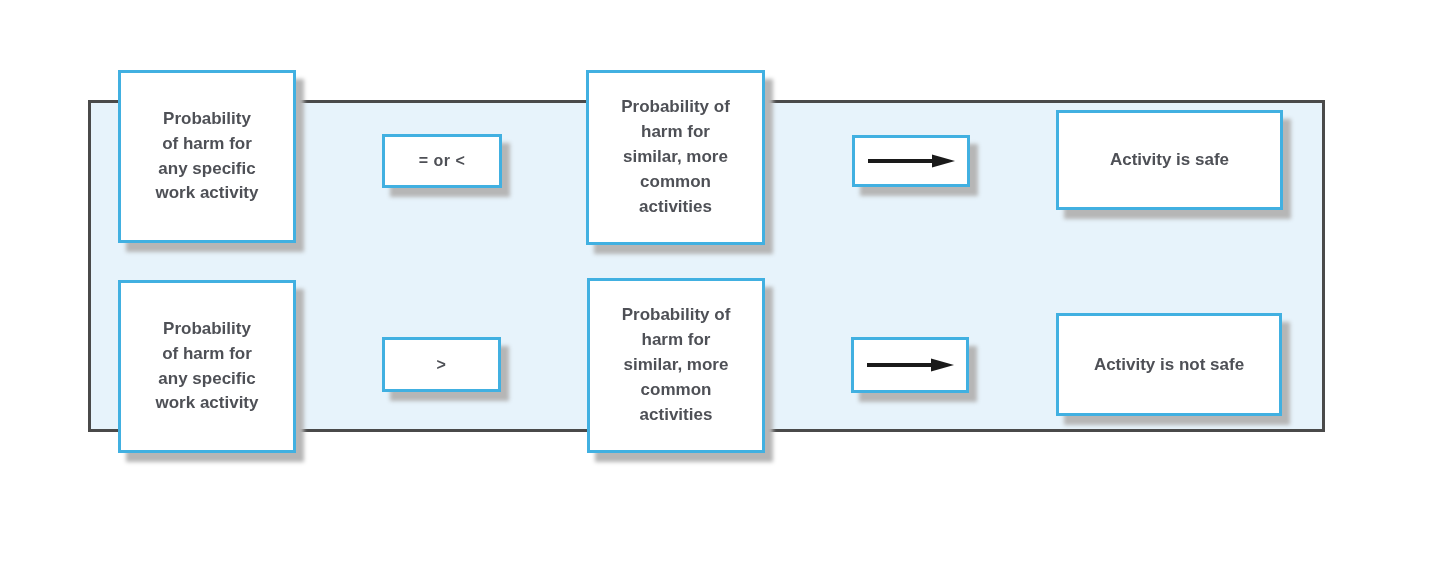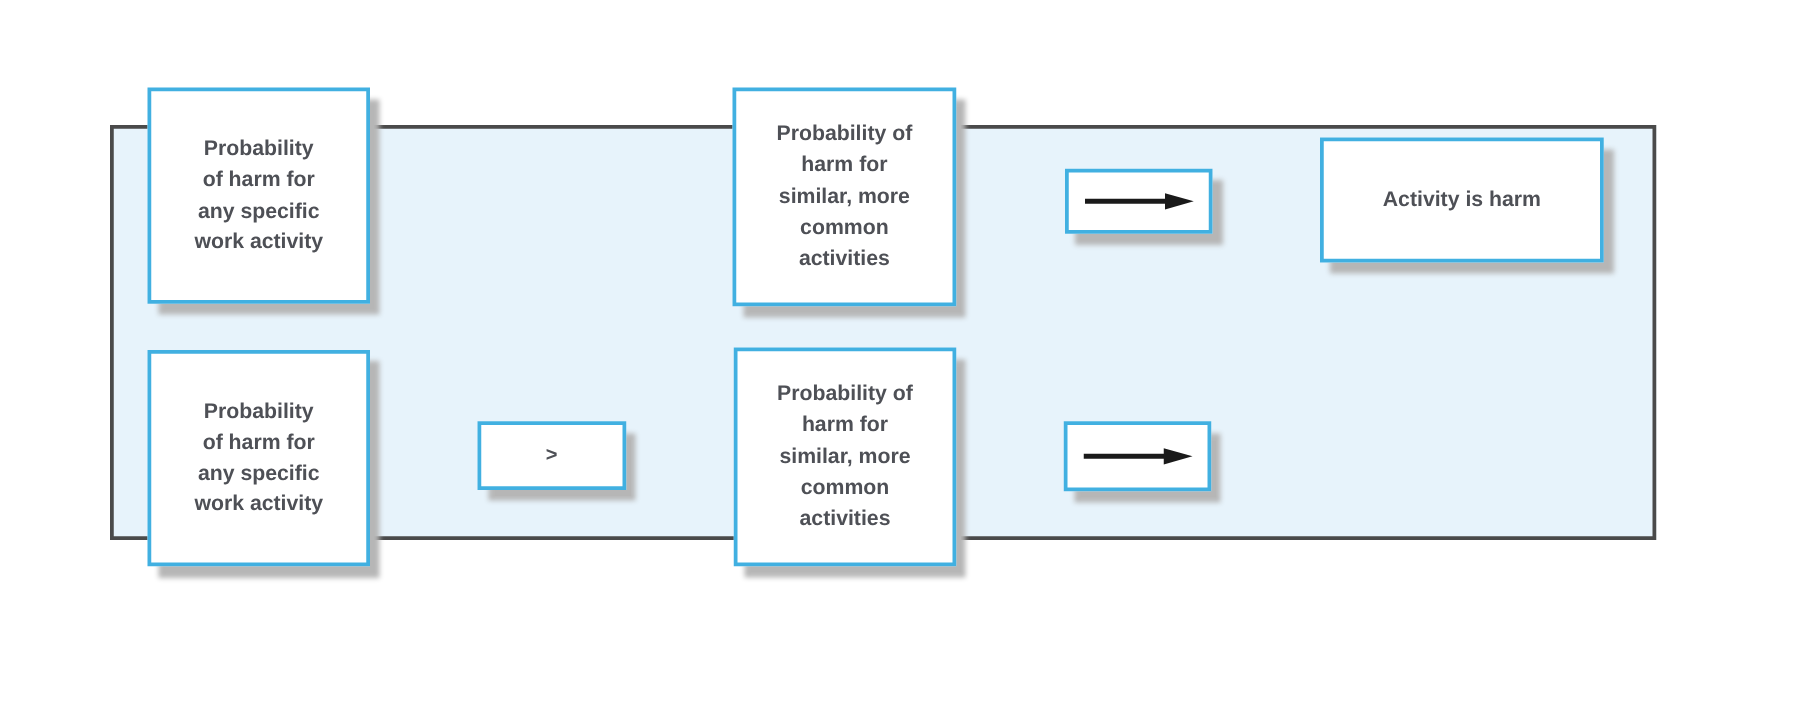--- a/index.html
+++ b/index.html
@@ -63,36 +63,39 @@
 <body>
 
 <div class="canvas">
 
   <div class="band"></div>
 
   <div class="box text-box" style="left:118px; top:70px; width:178px; height:173px;">
     <span>Probability of harm for any specific work activity</span>
   </div>
 
+  <div class="box op-box" style="left:382px; top:134px; width:120px; height:54px;">
+    <span>= or &lt;</span>
+  </div>
 
   <div class="box text-box narrow-pad" style="left:586px; top:70px; width:179px; height:175px;">
     <span>Probability of harm for similar, more common activities</span>
   </div>
 
   <div class="box arrow-box" style="left:852px; top:135px; width:118px; height:52px;">
     <span>
       <svg width="90" height="16" viewBox="0 0 90 16">
         <line x1="2" y1="8" x2="70" y2="8" stroke="#1a1a1a" stroke-width="4"></line>
         <polygon points="66,1.5 89,8 66,14.5" fill="#1a1a1a"></polygon>
       </svg>
     </span>
   </div>
 
   <div class="box result-box" style="left:1056px; top:110px; width:227px; height:100px;">
-    <span>Activity is harm</span>
+    <span>Activity is safe</span>
   </div>
 
   <div class="box text-box" style="left:118px; top:280px; width:178px; height:173px;">
     <span>Probability of harm for any specific work activity</span>
   </div>
 
   <div class="box op-box" style="left:382px; top:337px; width:119px; height:55px;">
     <span>&gt;</span>
   </div>
 
@@ -102,14 +105,17 @@
 
   <div class="box arrow-box" style="left:851px; top:337px; width:118px; height:56px;">
     <span>
       <svg width="90" height="16" viewBox="0 0 90 16">
         <line x1="2" y1="8" x2="70" y2="8" stroke="#1a1a1a" stroke-width="4"></line>
         <polygon points="66,1.5 89,8 66,14.5" fill="#1a1a1a"></polygon>
       </svg>
     </span>
   </div>
 
+  <div class="box result-box" style="left:1056px; top:313px; width:226px; height:103px;">
+    <span>Activity is not safe</span>
+  </div>
 
 </div>
 
 </body></html>

